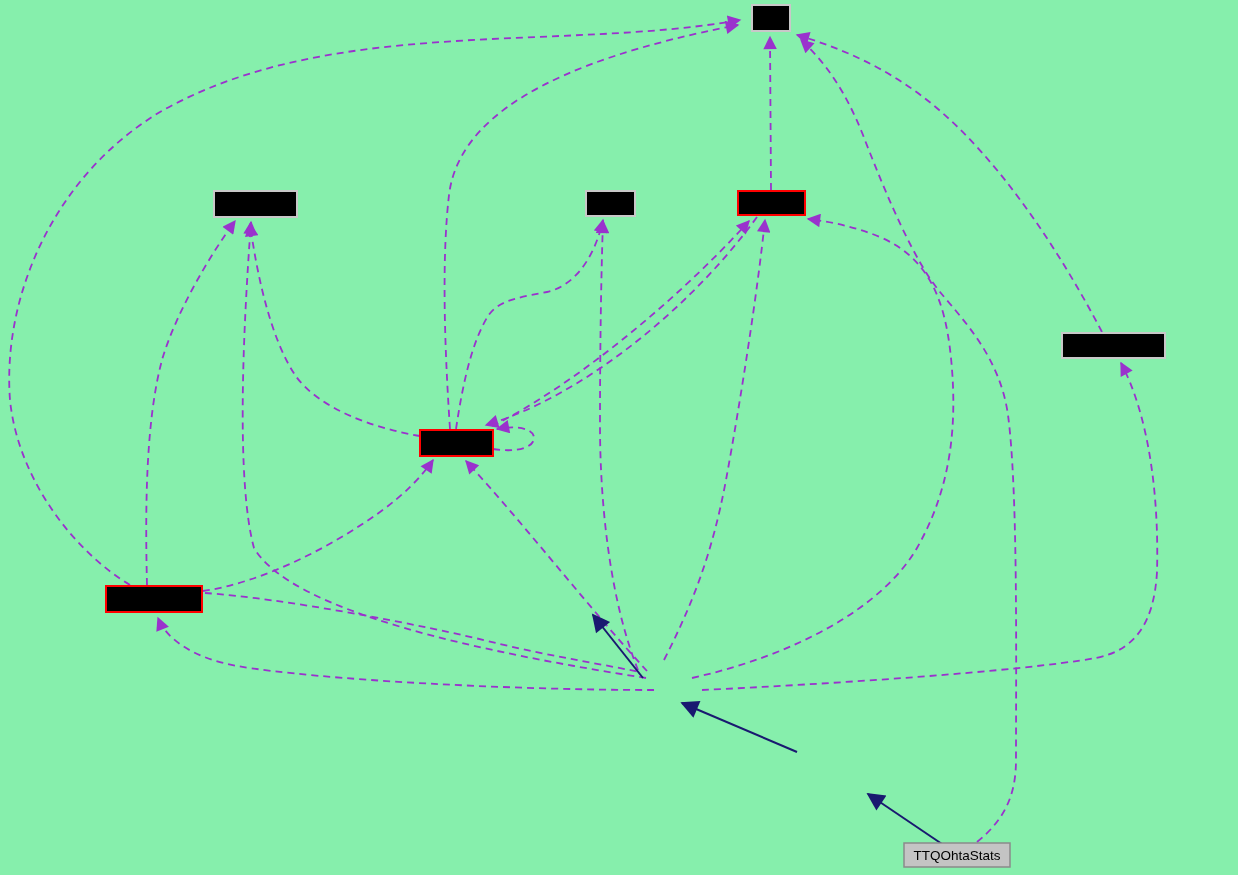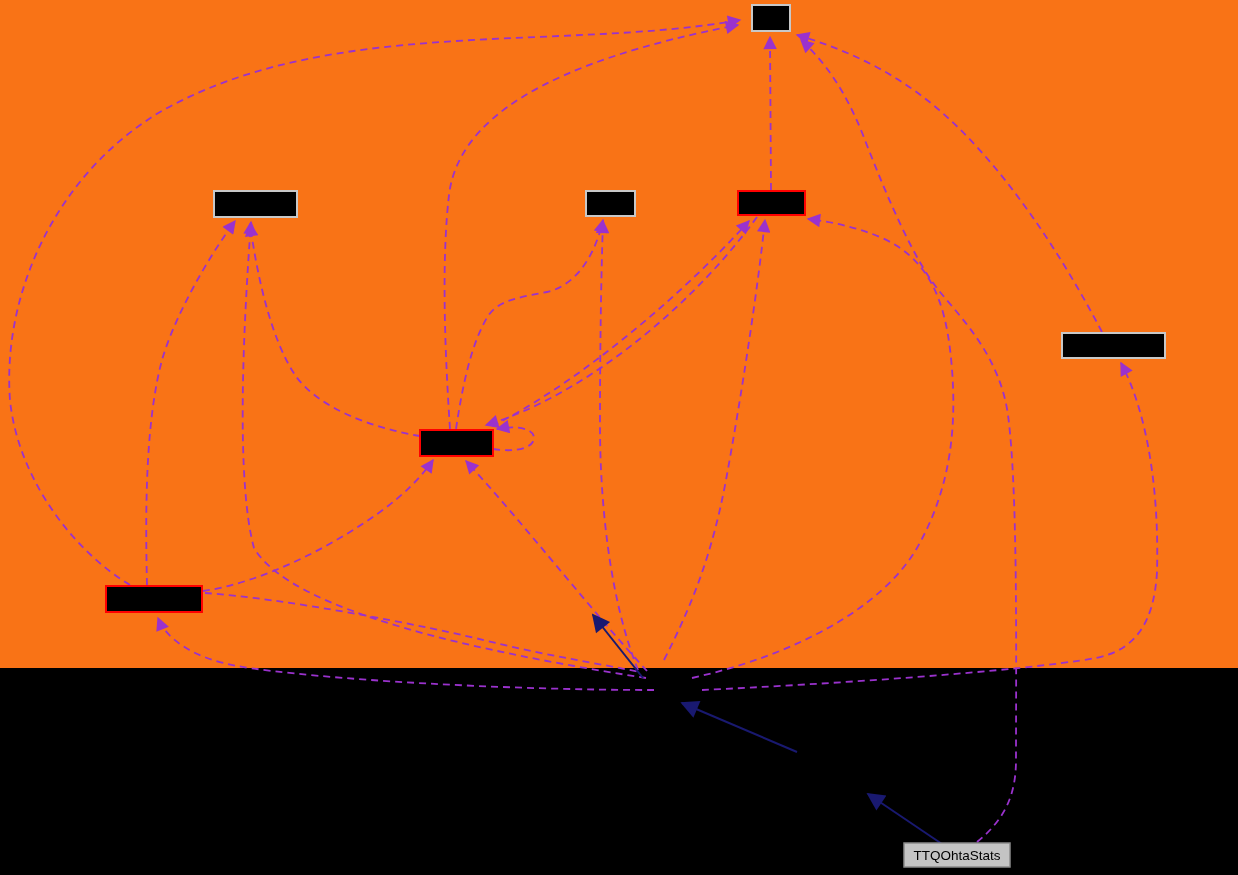--- a/index.html
+++ b/index.html
@@ -7,22 +7,22 @@
     padding: 0;
     background: #000000;
     width: 1238px;
     height: 875px;
     overflow: hidden;
     font-family: "Liberation Sans", sans-serif;
   }
   .graph-stage {
     position: relative;
     width: 1238px;
-    height: 668px;
-    background: #f97316;
+    height: 875px;
+    background: #86efac;
   }
   svg { display: block; }
   .edge-dashed {
     fill: none;
     stroke: #9a32cd;
     stroke-width: 1.8;
     stroke-dasharray: 7 5;
   }
   .edge-solid {
     fill: none;

